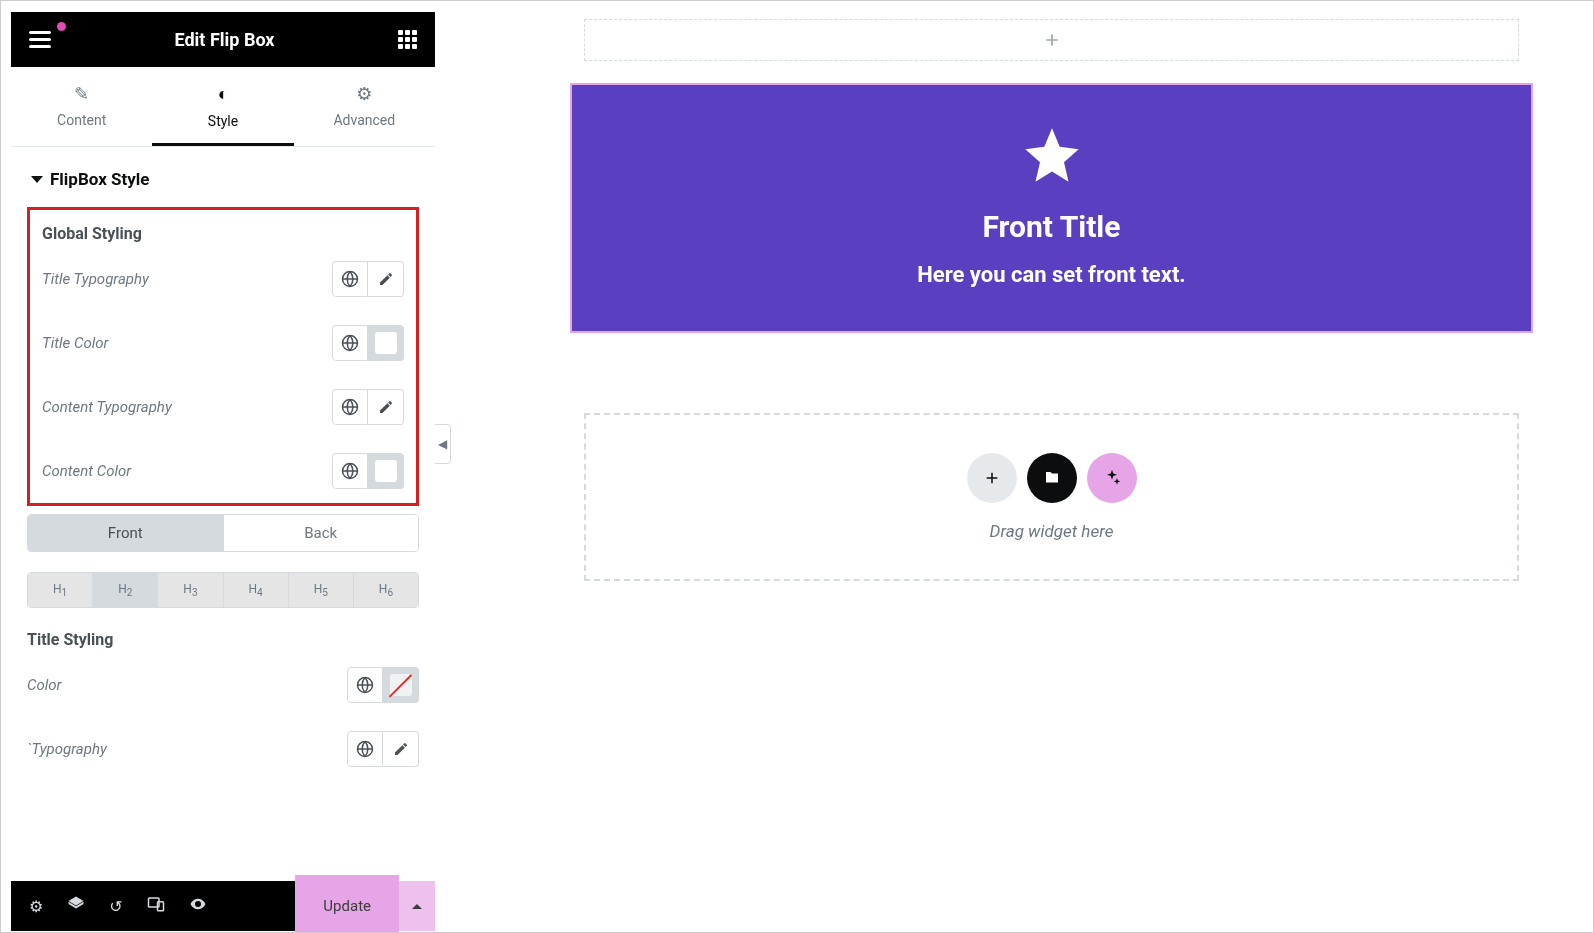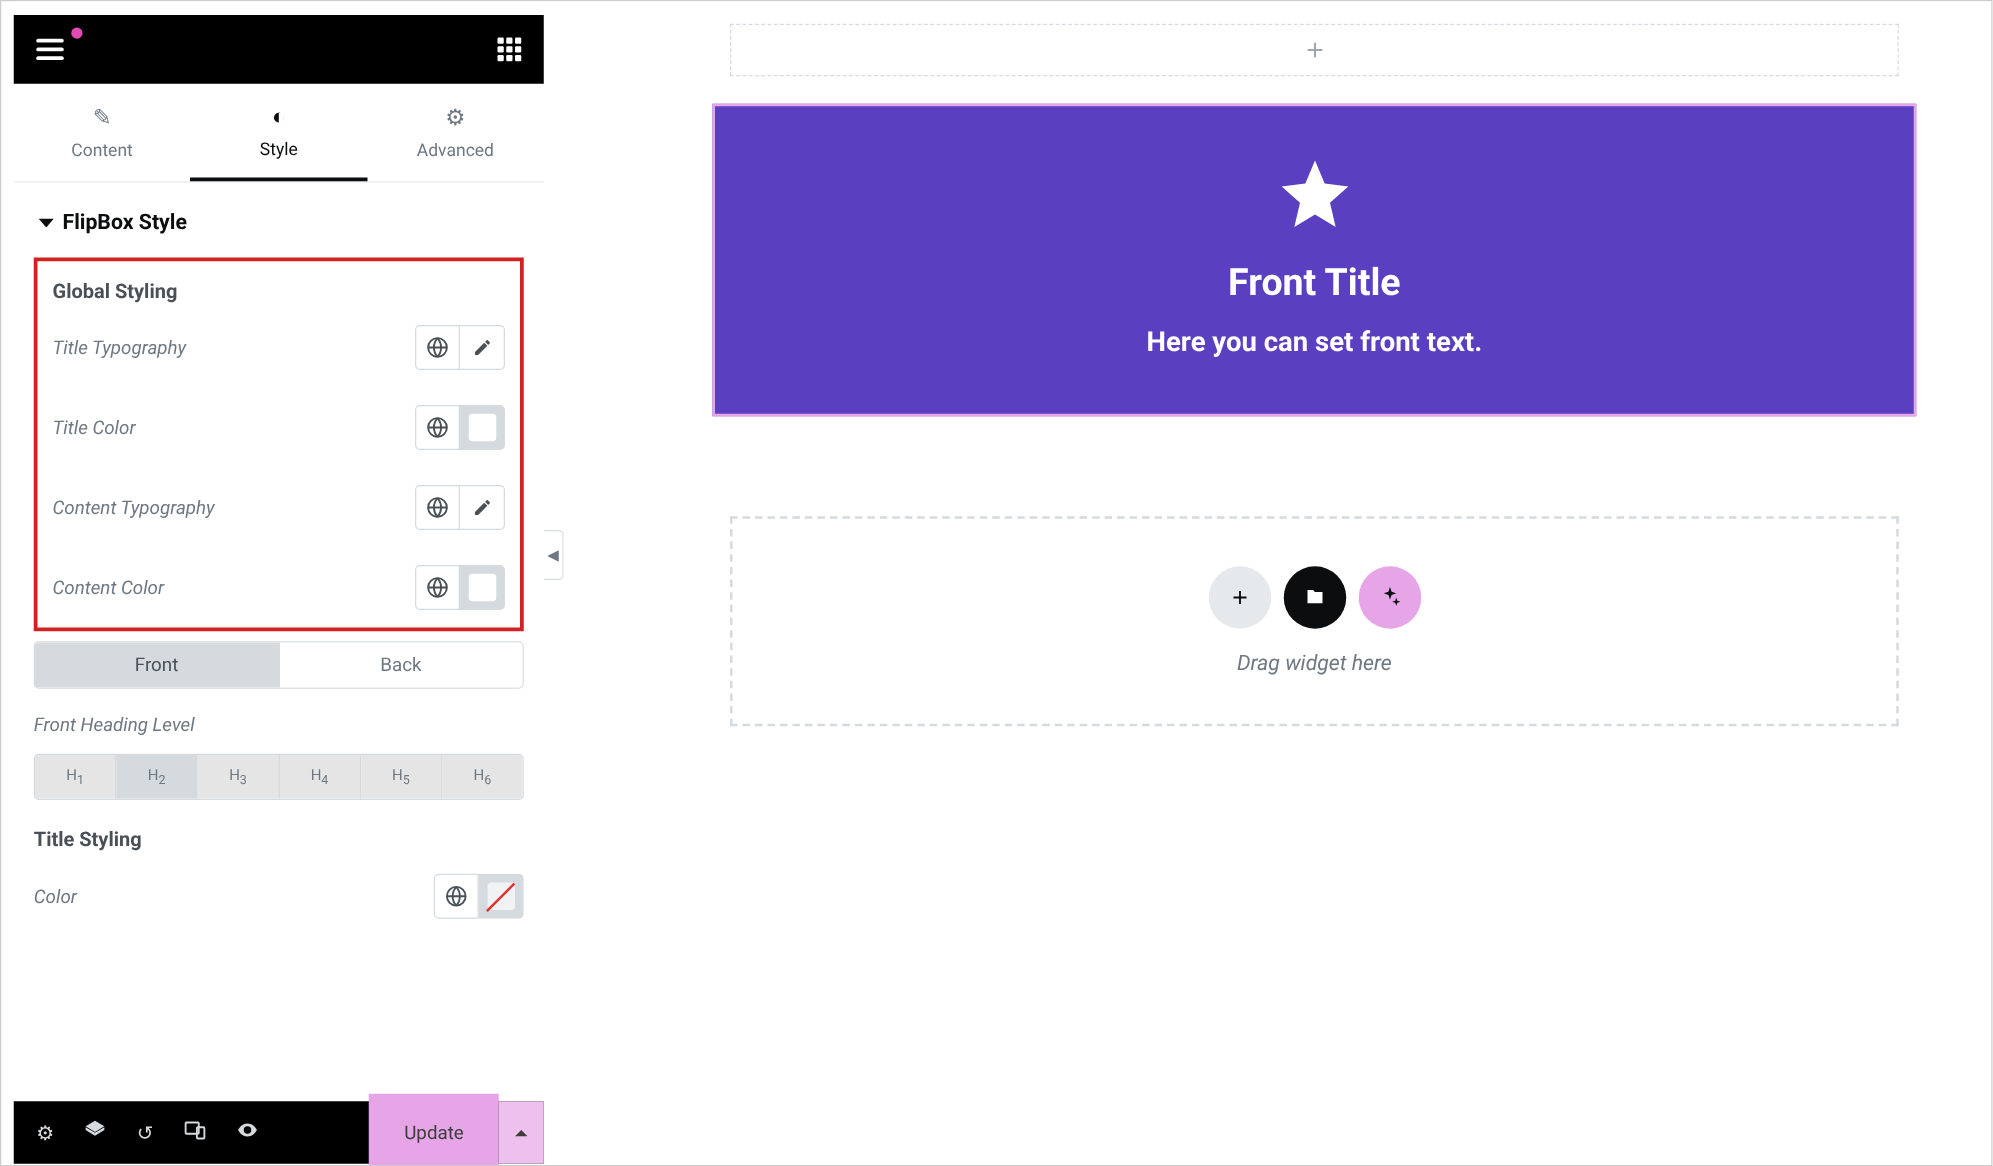--- a/index.html
+++ b/index.html
@@ -83,20 +83,21 @@
 
 <div class="app">
   <div class="sidebar">
     <div class="header">
       <div class="header-dot"></div>
       <div class="hamburger">
           <span></span>
           <span></span>
           <span></span>
         </div>
+      <div class="header-title">Edit Flip Box</div>
       <div class="grid-icon">
           <span></span>
           <span></span>
           <span></span>
           <span></span>
           <span></span>
           <span></span>
           <span></span>
           <span></span>
           <span></span>
@@ -194,21 +195,20 @@
               </div>
           </div>
         </div>
       </div>
 
       <div class="seg-btns">
         <div class="seg-btn active">Front</div>
         <div class="seg-btn">Back</div>
       </div>
 
-      <div class="control-label" style="margin-bottom:14px">Front Heading Level</div>
       <div class="h-levels">
         <div class="h-level">H<sub>1</sub></div>
         <div class="h-level active">H<sub>2</sub></div>
         <div class="h-level">H<sub>3</sub></div>
         <div class="h-level">H<sub>4</sub></div>
         <div class="h-level">H<sub>5</sub></div>
         <div class="h-level">H<sub>6</sub></div>
       </div>
 
       <div class="sub-heading">Title Styling</div>
@@ -222,20 +222,37 @@
                 <line x1="2" y1="12" x2="22" y2="12"></line>
                 <path d="M12 2a15 15 0 010 20M12 2a15 15 0 000 20"></path>
               </svg>
             </div>
           <div class="color-swatch strike">
               <div class="color-swatch-inner"></div>
             </div>
         </div>
       </div>
 
+      <div class="control-row">
+        <span class="control-label">`Typography</span>
+        <div class="control-btns">
+          <div class="ctrl-btn">
+              <svg class="globe-icon" viewBox="0 0 24 24" fill="none" stroke="currentColor" stroke-width="2">
+                <circle cx="12" cy="12" r="10"></circle>
+                <line x1="2" y1="12" x2="22" y2="12"></line>
+                <path d="M12 2a15 15 0 010 20M12 2a15 15 0 000 20"></path>
+              </svg>
+            </div>
+          <div class="ctrl-btn">
+              <svg class="pencil-icon" viewBox="0 0 24 24" fill="currentColor">
+                <path d="M3 17.25V21h3.75L17.81 9.94l-3.75-3.75L3 17.25zM20.71 7.04a1 1 0 000-1.41l-2.34-2.34a1 1 0 00-1.41 0l-1.83 1.83 3.75 3.75 1.83-1.83z"></path>
+              </svg>
+            </div>
+        </div>
+      </div>
     </div>
 
     <div class="bottom-bar">
       <div class="bottom-icons">
         <span class="bottom-icon">⚙</span>
         <span class="bottom-icon"><svg width="18" height="18" viewBox="0 0 24 24" fill="currentColor">
               <path d="M12 2l10 6-10 6L2 8l10-6zm0 13l10-6v3l-10 6-10-6V9l10 6z"></path>
             </svg></span>
         <span class="bottom-icon">↺</span>
         <span class="bottom-icon"><svg width="18" height="18" viewBox="0 0 24 24" fill="none" stroke="currentColor" stroke-width="2">

